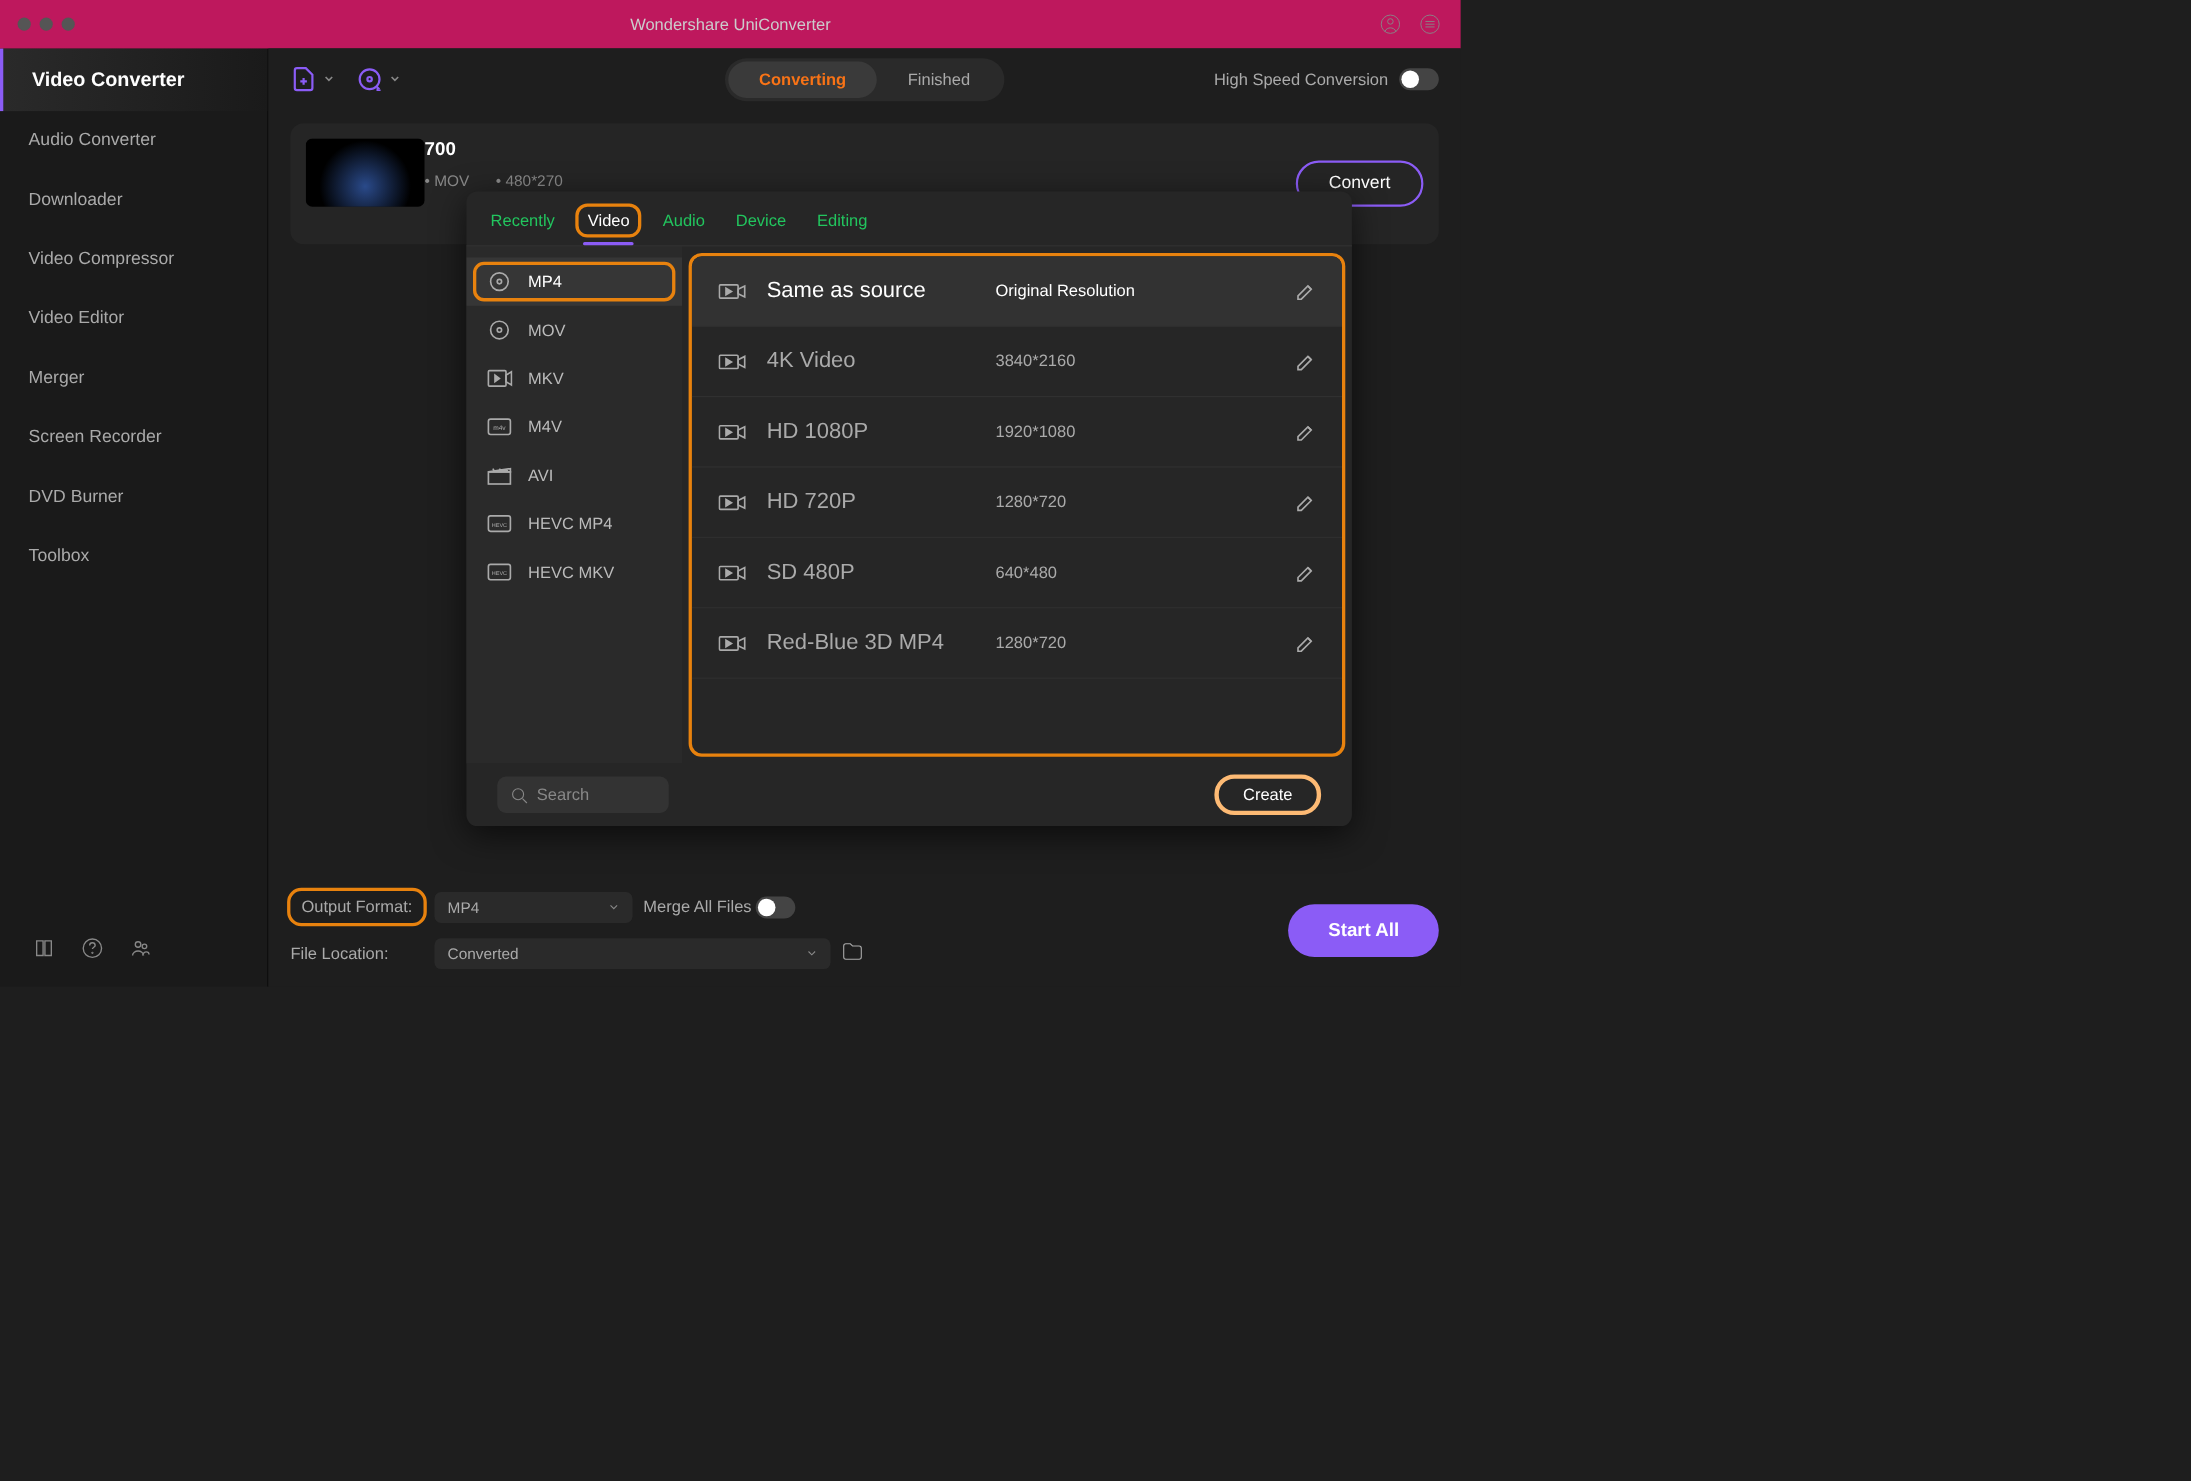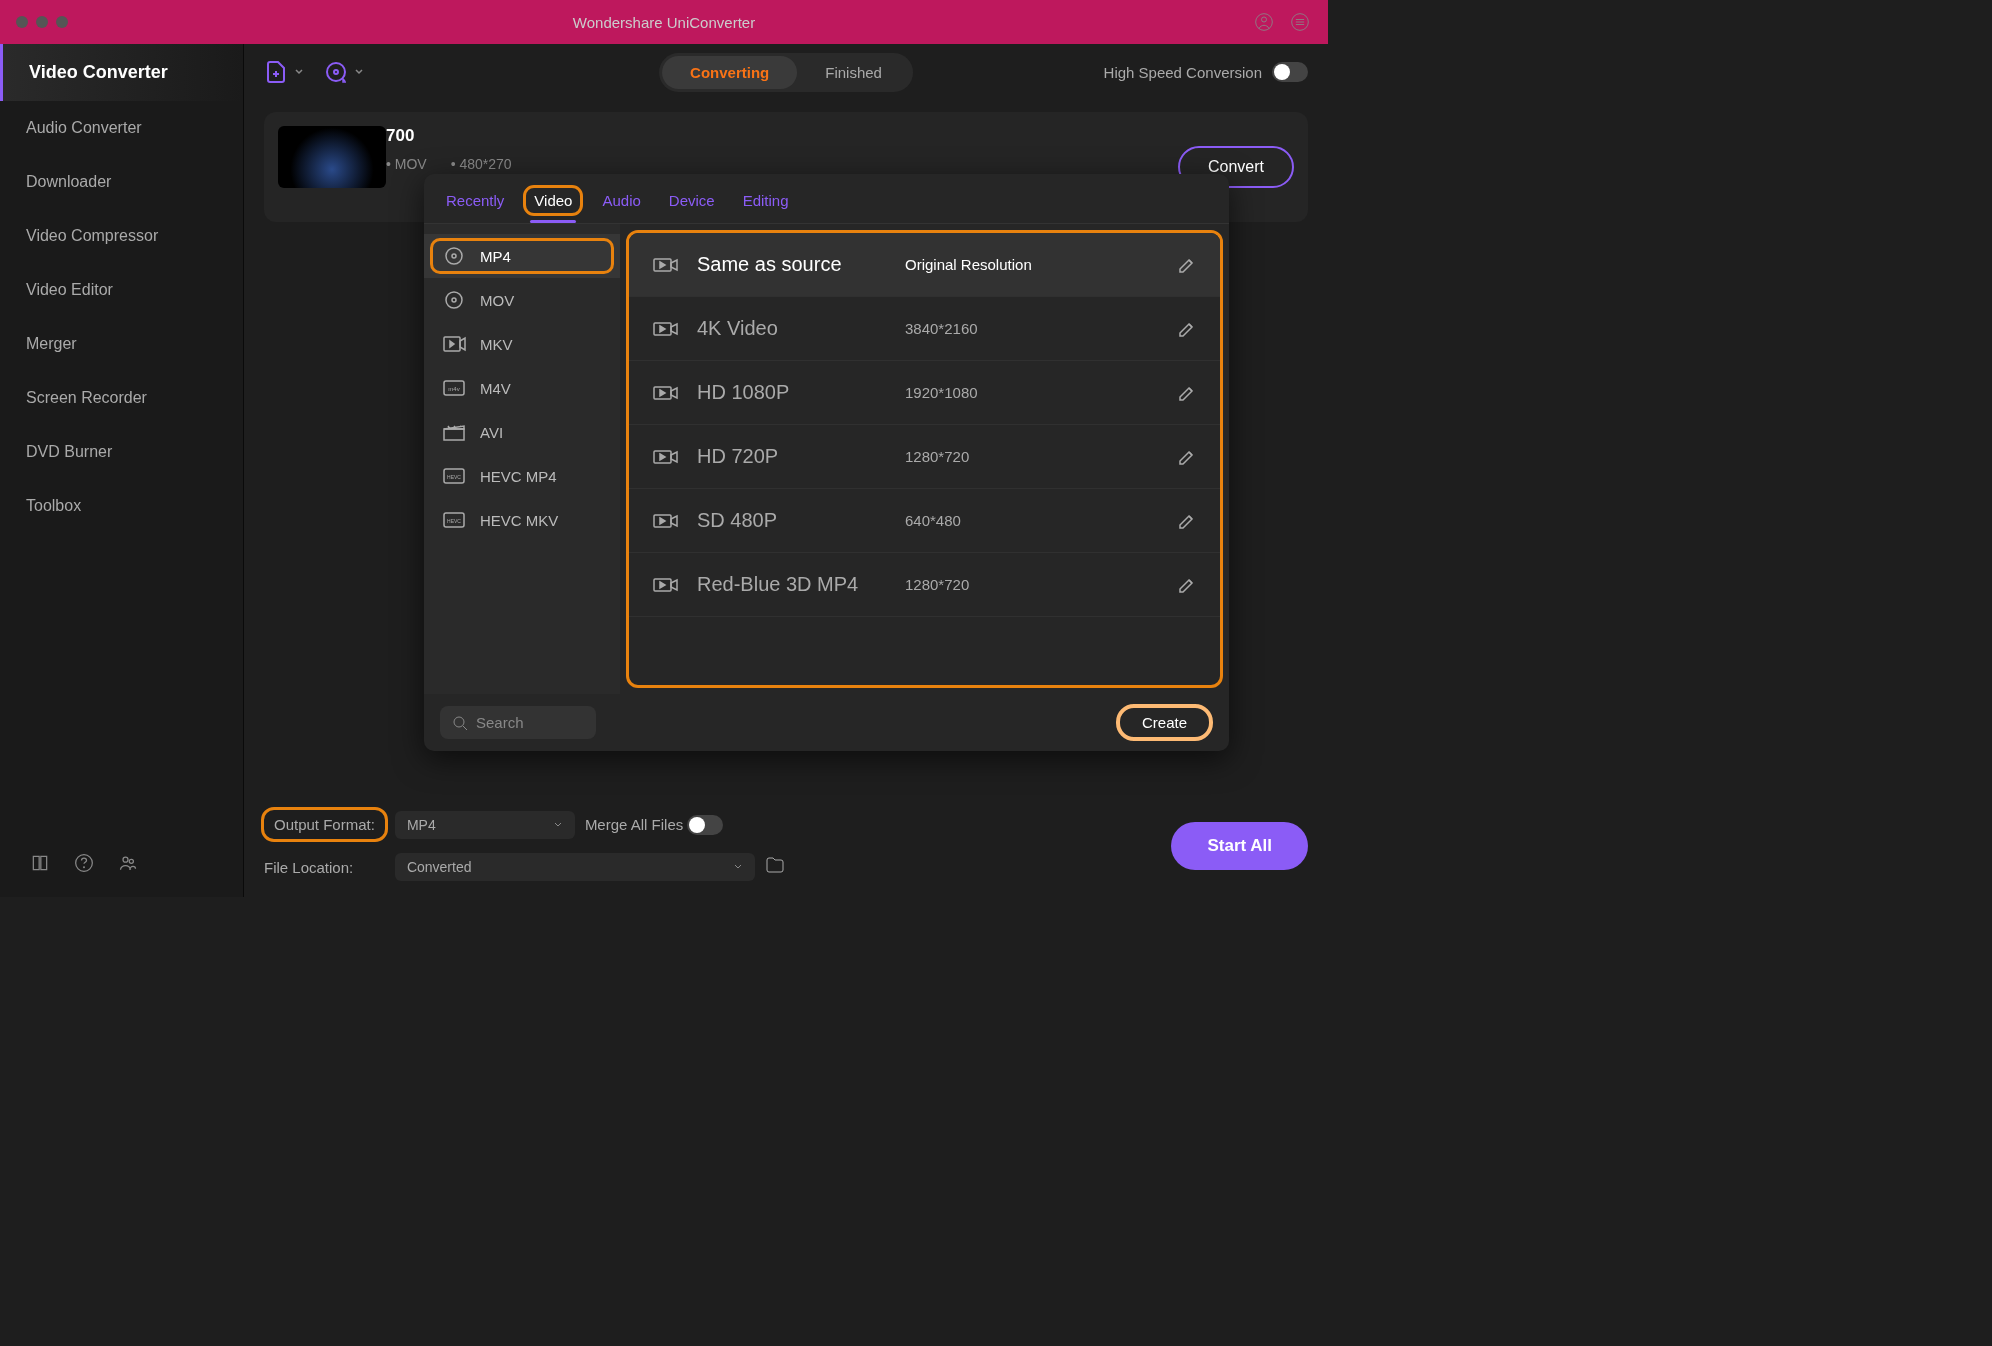--- a/index.html
+++ b/index.html
@@ -45,21 +45,21 @@
 .file-card { background: #252525; border-radius: 12px; padding: 14px; display: flex; gap: 0; align-items: flex-start; min-height: 110px; }
 .thumb { width: 108px; height: 62px; background: #000 radial-gradient(circle at 50% 70%, #2a4a8a 0%, #000 60%); border-radius: 6px; }
 .file-info h3 { color: #fff; font-size: 17px; font-weight: 600; margin-bottom: 10px; }
 .file-meta { display: flex; gap: 24px; color: #888; font-size: 14px; }
 .file-meta span::before { content: '• '; }
 .convert-btn { margin-left: auto; align-self: center; border: 2px solid #8b5cf6; color: #fff; padding: 10px 28px; border-radius: 22px; font-size: 16px; background: transparent; cursor: pointer; }
 
 
 .popup { position: absolute; left: 180px; top: 130px; width: 805px; background: #262626; border-radius: 10px; box-shadow: 0 8px 30px rgba(0,0,0,0.6); z-index: 10; }
 .popup-tabs { display: flex; gap: 16px; padding: 14px 16px 10px; border-bottom: 1px solid #333; position: relative; }
-.ptab { color: #8b5cf6; font-size: 15px; padding: 4px 6px; cursor: pointer; position: relative; }
+.ptab { color: #22c55e; font-size: 15px; padding: 4px 6px; cursor: pointer; position: relative; }
 .ptab.active { color: #fff; }
 .ptab.active::after { content: ''; position: absolute; bottom: -10px; left: 4px; right: 4px; height: 3px; background: #8b5cf6; border-radius: 2px; }
 .ptab.hi { outline: 3px solid #e8820e; border-radius: 8px; padding: 4px 8px; }
 
 .popup-body { display: flex; height: 470px; }
 .fmt-list { width: 196px; background: #2a2a2a; overflow-y: auto; padding: 10px 0; }
 .fmt-item { display: flex; align-items: center; gap: 14px; padding: 12px 18px; color: #bbb; font-size: 15px; cursor: pointer; }
 .fmt-item.active { background: #363636; color: #fff; }
 .fmt-item.hi { position: relative; }
 .fmt-item.hi::before { content: ''; position: absolute; inset: 4px 6px; border: 3px solid #e8820e; border-radius: 10px; pointer-events: none; }
@@ -72,21 +72,21 @@
 .res-item { display: flex; align-items: center; padding: 20px 24px; gap: 18px; border-bottom: 1px solid #303030; cursor: pointer; }
 .res-item:first-child { background: #323232; }
 .res-item:first-child .res-name, .res-item:first-child .res-val { color: #fff; }
 .cam-icon { width: 26px; height: 20px; }
 .cam-icon svg { width: 26px; height: 20px; stroke: #aaa; fill: none; stroke-width: 1.5; }
 .res-name { flex: 0 0 190px; color: #aaa; font-size: 20px; }
 .res-val { flex: 1; color: #aaa; font-size: 15px; }
 .edit-icon { width: 18px; height: 18px; }
 .edit-icon svg { width: 18px; height: 18px; stroke: #aaa; fill: none; stroke-width: 1.5; }
 
-.popup-footer { display: flex; align-items: center; padding: 10px 16px; gap: 12px; }
+.popup-footer { display: flex; align-items: center; padding: 10px 28px; gap: 12px; }
 .search-box { display: flex; align-items: center; gap: 8px; background: #333; border-radius: 8px; padding: 8px 12px; width: 156px; }
 .search-box svg { width: 16px; height: 16px; stroke: #888; fill: none; }
 .search-box span { color: #888; font-size: 15px; }
 .create-btn { margin-left: auto; border: 4px solid #fdba74; color: #fff; padding: 6px 22px; border-radius: 18px; background: transparent; font-size: 15px; cursor: pointer; }
 
 
 .bottom-bar { margin-top: auto; padding: 10px 20px 16px; display: grid; grid-template-columns: auto auto auto auto 1fr auto; gap: 14px 10px; align-items: center; }
 .bb-label { color: #aaa; font-size: 15px; }
 .bb-label.hi { outline: 3px solid #e8820e; border-radius: 10px; padding: 6px 10px; }
 .bb-select { background: #2a2a2a; border-radius: 6px; padding: 6px 12px; display: flex; align-items: center; justify-content: space-between; min-width: 180px; font-size: 14px; color: #aaa; cursor: pointer; }

